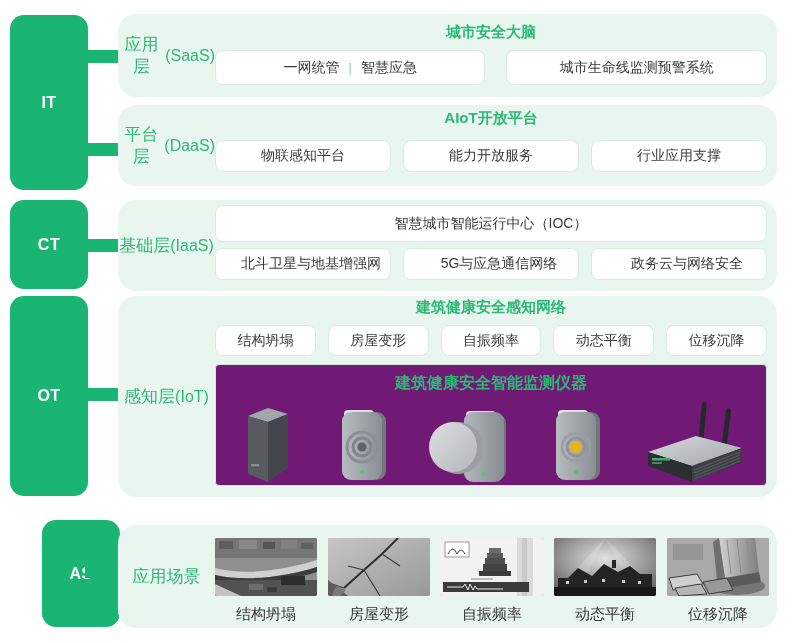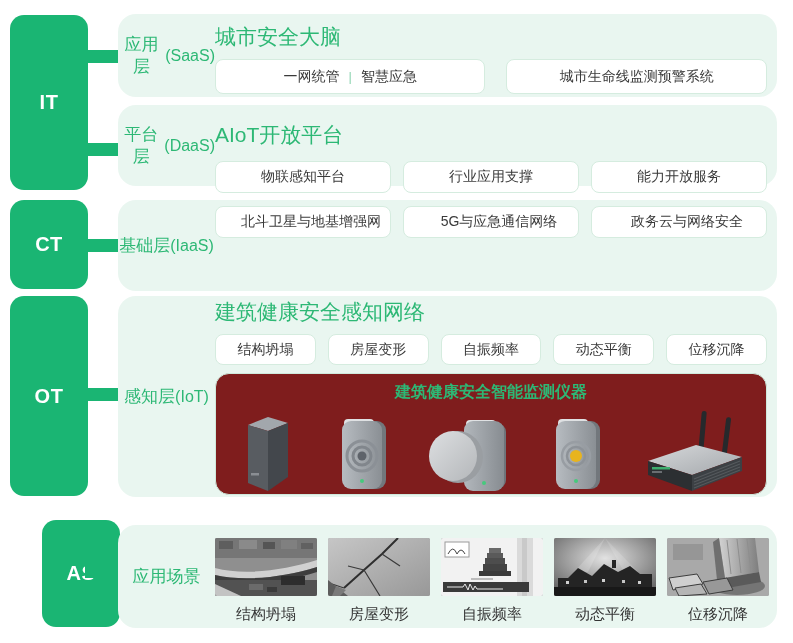--- a/index.html
+++ b/index.html
@@ -4,21 +4,21 @@
 <style>
   * { margin:0; padding:0; box-sizing:border-box; }
   html,body { background:#ffffff; }
   .stage {
     position:relative; width:793px; height:643px; background:#ffffff;
     font-family:"Liberation Sans", sans-serif; overflow:hidden;
   }
   
   .rail-block {
     position:absolute; left:10px; width:78px; background:#1ab573;
-    border-radius:14px; color:#ffffff; font-weight:bold; font-size:20px;
+    border-radius:14px; color:#ffffff; font-weight:bold; font-size:16px;
     display:flex; align-items:center; justify-content:center; letter-spacing:.5px;
   }
   #block-it { top:15px;  height:175px; }
   #block-ct { top:200px; height:89px;  }
   #block-ot { top:296px; height:200px; }
   #block-as { top:520px; height:107px;margin-left:32px; }
   .connector { position:absolute; left:85px; width:37px; height:13px; background:#1ab573; }
   #conn-1 { top:50px; } #conn-2 { top:143px; } #conn-3 { top:239px; }
   #conn-4 { top:388px; } #conn-5 { top:565px; }
   
@@ -30,47 +30,47 @@
   #panel-iaas   { top:200px; height:91px;  }
   #panel-iot    { top:296px; height:201px; }
   #panel-scenes { top:525px; height:103px; }
   .layer-label {
     position:absolute; left:0; top:0; bottom:0; width:97px;
     display:flex; flex-direction:row; align-items:center; justify-content:center;
     color:#2db875; font-size:17px; line-height:22px; font-weight:500; text-align:center;
   }
   .layer-label .sub { font-size:16px; }
   .content { position:absolute; left:97px; right:10px; top:0; bottom:0; }
-  .panel-title { text-align:left; color:#2db875; font-size:21px; font-weight:normal; }
+  .panel-title { text-align:center; color:#2db875; font-size:15px; font-weight:bold; }
   .wbox {
     background:#ffffff; border:1px solid #d5ecdf; border-radius:8px;
     display:flex; align-items:center; justify-content:center;
     font-size:14px; color:#3a3a3a; white-space:nowrap;
   }
   .sep { color:#8fd4b2; padding:0 9px; font-size:13px; }
   .row { display:flex; }
   
   #panel-saas .panel-title { margin-top:9px; }
   #saas-row { margin-top:8px; height:35px; gap:21px; }
   #saas-box1 { width:49%; } #saas-box2 { flex:1; }
   
-  #panel-daas .panel-title { margin-top:16px; }
+  #panel-daas .panel-title { margin-top:4px; }
   #daas-row { margin-top:12px; height:32px; gap:12px;text-align:center; }
   #daas-row .wbox { flex:1; }
   
   #iaas-wide { margin-top:5px; height:37px; }
   #iaas-row  { margin-top:6px; height:32px; gap:12px; }
   #iaas-row .wbox { flex:1;padding-left:16px; }
   
   #panel-iot .panel-title { margin-top:2px; }
   #iot-chips { margin-top:8px; height:31px; gap:12px; }
   #iot-chips .wbox { flex:1; font-size:14px; }
   .device-box {
-    margin-top:8px; height:122px; border:1px solid #cfe9dc; border-radius:14px;
-    background:#7f1d1d; overflow:hidden;
+    margin-top:8px; height:122px; border:1px solid #cfe9dc; border-radius:4px;
+    background:#701a75; overflow:hidden;
   }
   .device-box-title { text-align:center; color:#2db875; font-size:16px; font-weight:bold; margin-top:8px; }
   .devices { display:flex; justify-content:space-between; align-items:flex-end; padding:0 18px; height:90px; }
   .device { display:flex; align-items:flex-end; }
   
   #scene-row { margin-top:13px; gap:11px; }
   .scene-cell { width:102px; display:flex; flex-direction:column; align-items:center; }
   .scene-img { width:102px; height:58px; border-radius:2px; overflow:hidden; background:#9a9a9a; }
   .scene-img svg { display:block; }
   .scene-caption { margin-top:9px; font-size:15px; color:#333333; white-space:nowrap; }
@@ -119,32 +119,33 @@
 
   <div class="panel" id="panel-daas">
     <div class="layer-label">
       <span>平台层</span>
       <span class="sub">(DaaS)</span>
     </div>
     <div class="content">
       <div class="panel-title">AIoT开放平台</div>
       <div class="row" id="daas-row">
         <div class="wbox">物联感知平台</div>
+        <div class="wbox">能力开放服务</div>
         <div class="wbox">行业应用支撑</div>
-        <div class="wbox">能力开放服务</div>
       </div>
     </div>
   </div>
 
   <div class="panel" id="panel-iaas">
     <div class="layer-label">
       <span>基础层</span>
       <span class="sub">(IaaS)</span>
     </div>
     <div class="content">
+      <div class="wbox" id="iaas-wide">智慧城市智能运行中心（IOC）</div>
       <div class="row" id="iaas-row">
         <div class="wbox">北斗卫星与地基增强网</div>
         <div class="wbox">5G与应急通信网络</div>
         <div class="wbox">政务云与网络安全</div>
       </div>
     </div>
   </div>
 
   <div class="panel" id="panel-iot">
     <div class="layer-label">

